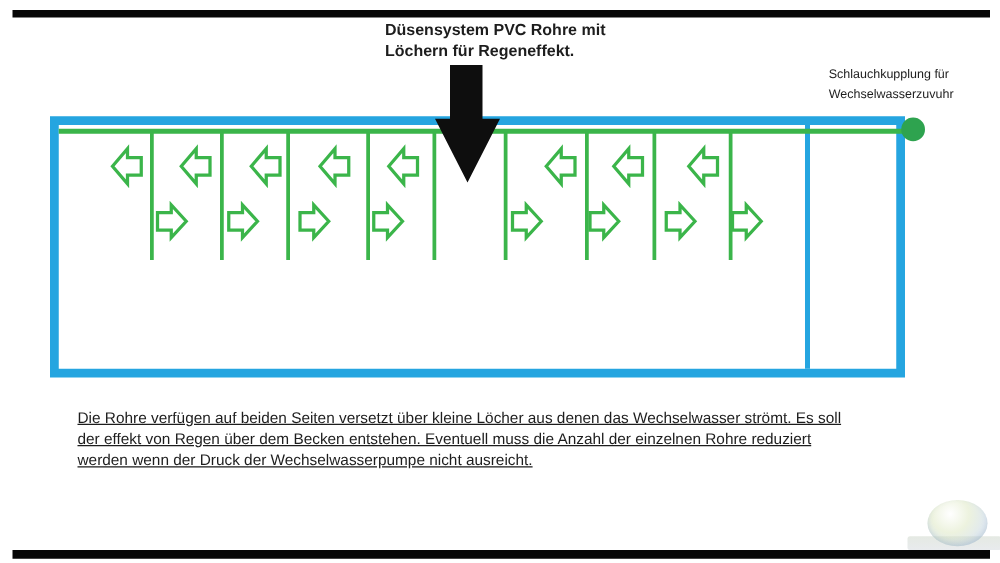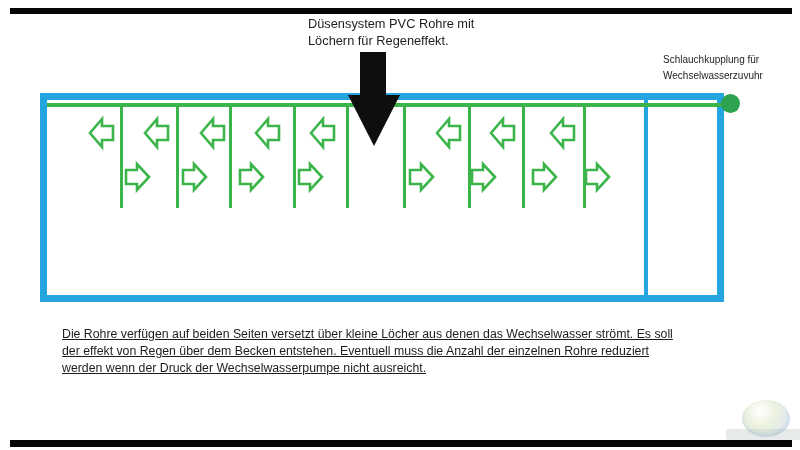--- a/index.html
+++ b/index.html
@@ -4,21 +4,21 @@
 <style>
   html,body{margin:0;padding:0;background:#fff;}
   .stage{
     position:relative;width:800px;height:450px;background:#ffffff;overflow:hidden;
     font-family:"Liberation Sans", sans-serif;color:#1e1e1e;
   }
   .bar{position:absolute;left:10px;width:782px;background:#060606;}
   .bar.top{top:8px;height:6px;}
   .bar.bottom{top:440px;height:7px;}
   .txt{position:absolute;white-space:pre;color:#1d1d1d;}
-  .title{left:308px;top:15px;font-size:12.8px;line-height:17px;}
+  .title{left:308px;top:15px;font-size:12.8px;line-height:17px;font-weight:bold;}
   .coupling-label{left:663px;top:52px;font-size:10px;line-height:16px;}
   .description{left:62px;top:326px;font-size:12.3px;line-height:17px;text-decoration:underline;}
   .tank{
     position:absolute;left:40px;top:93px;width:684px;height:209px;
     border:7px solid #25A5E0;box-sizing:border-box;background:transparent;
   }
   .divider{position:absolute;left:644px;top:100px;width:4px;height:195px;background:#25A5E0;}
   .supply-line{position:absolute;left:47px;top:103px;width:682px;height:4px;background:#3BB54A;}
   .coupling-circle{position:absolute;left:721px;top:94px;width:19px;height:19px;border-radius:50%;background:#2EA34F;}
   .pipe{position:absolute;top:106px;width:3px;height:102px;background:#3BB54A;}

